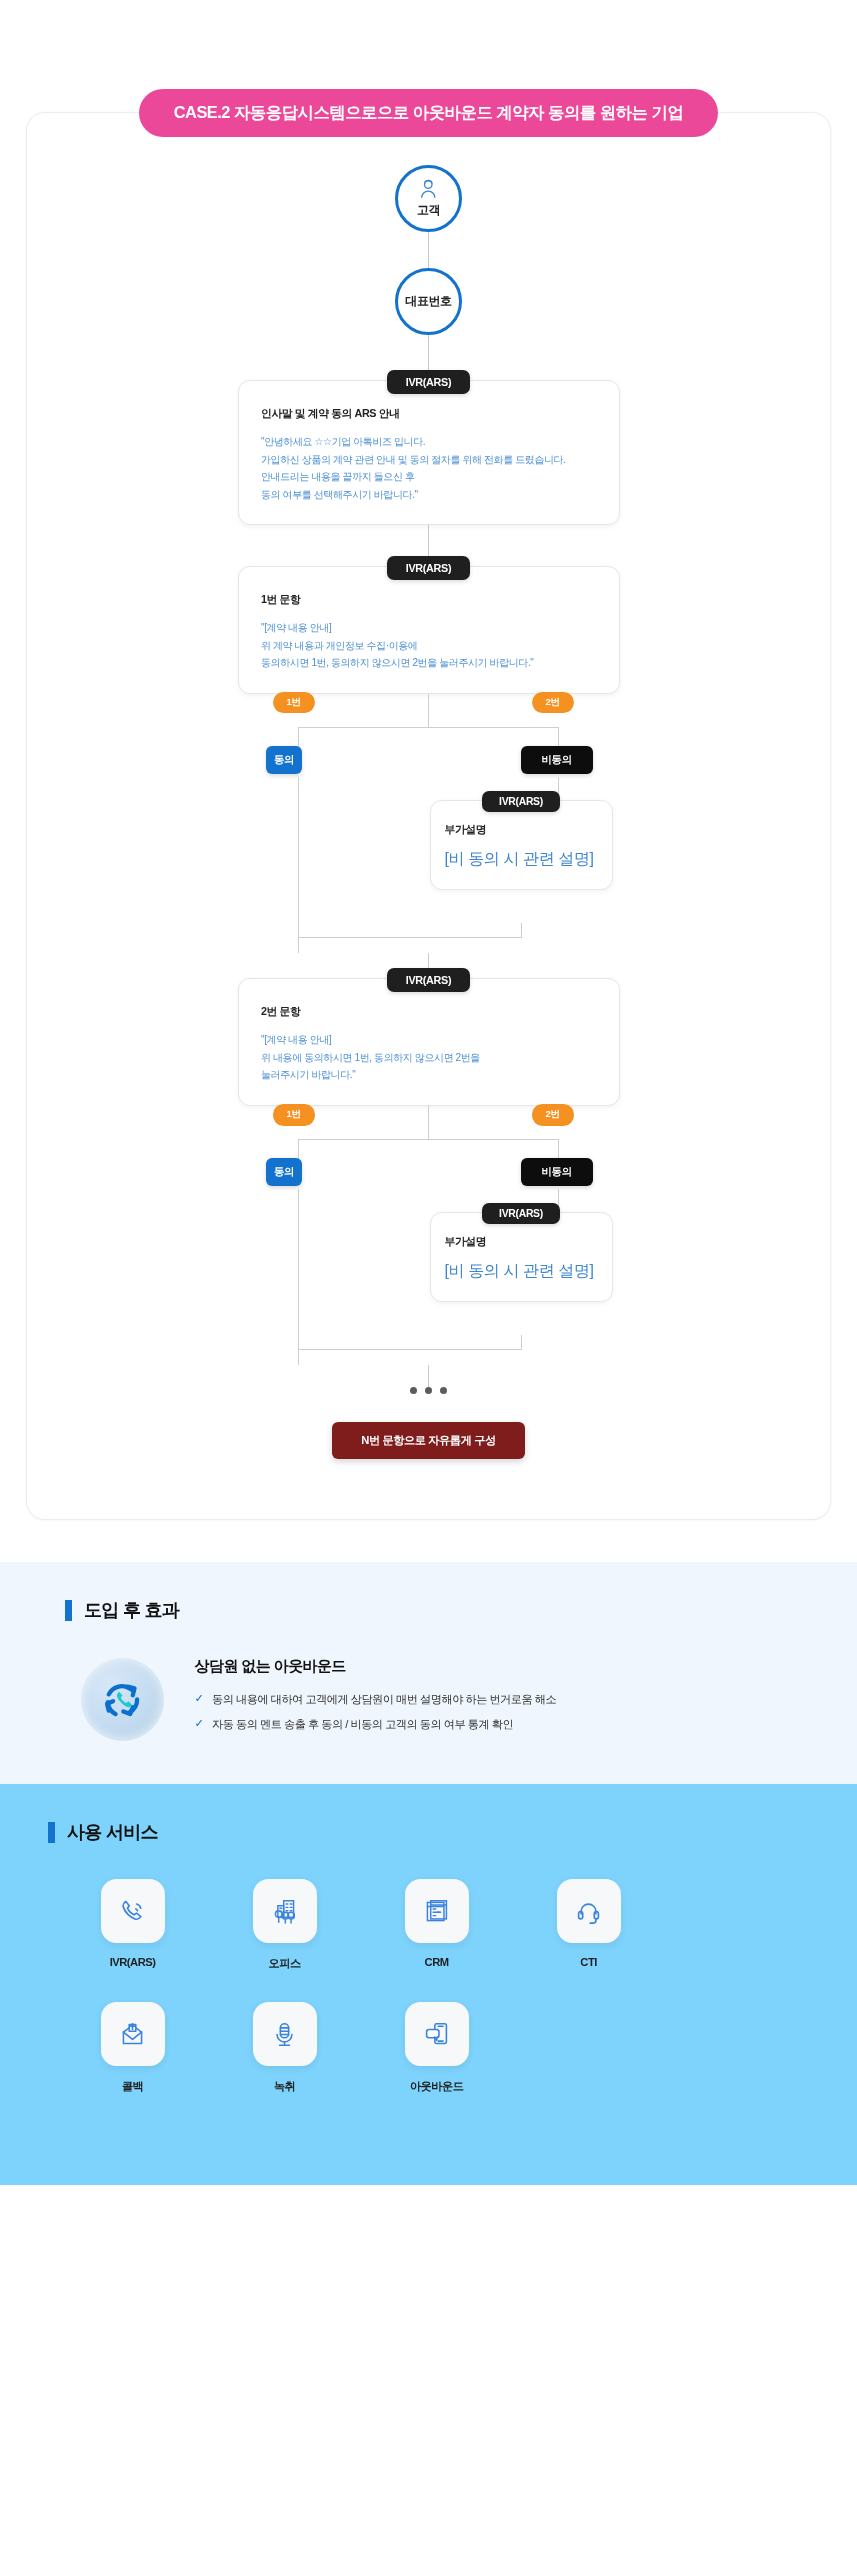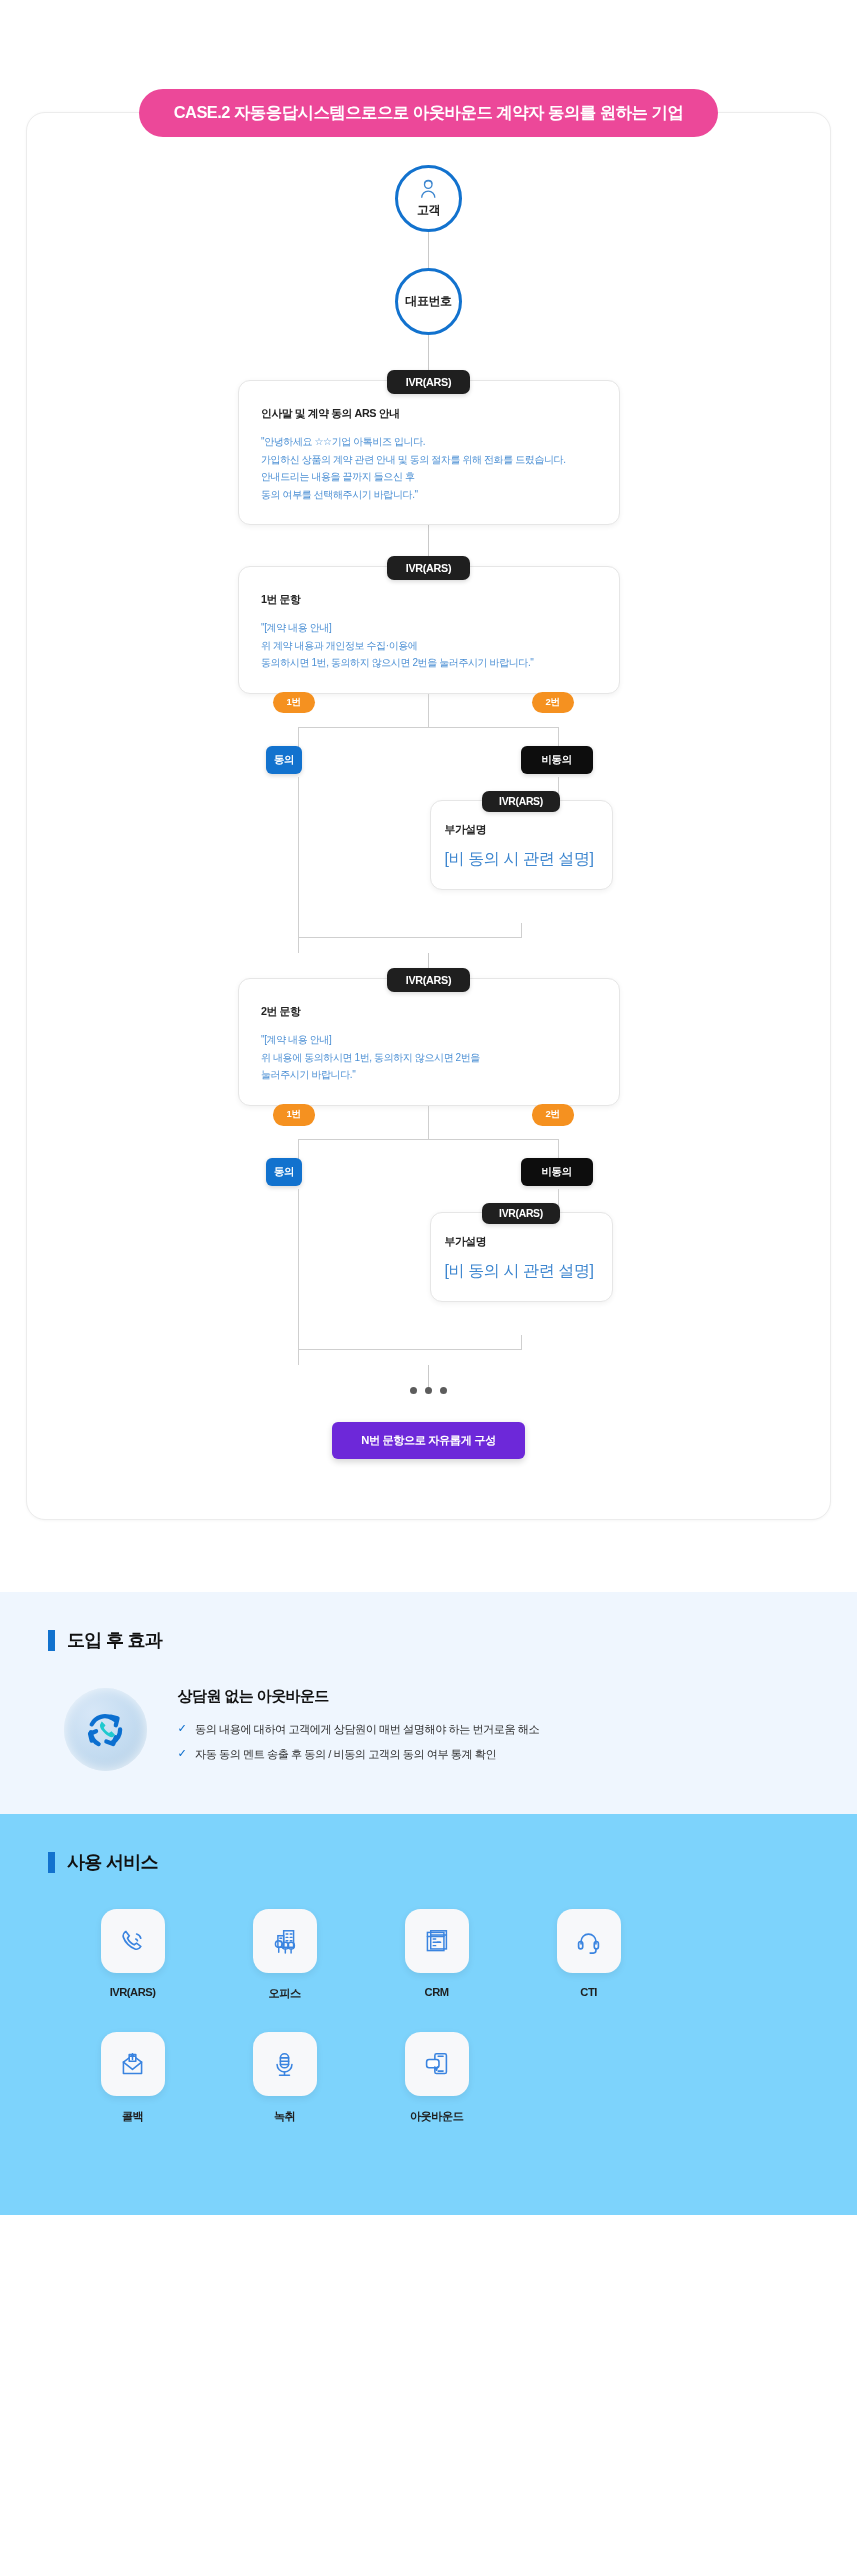--- a/index.html
+++ b/index.html
@@ -189,38 +189,38 @@
     gap: 7.8px;
     justify-content: center;
   }
   .dots span {
     width: 7px; height: 7px; border-radius: 50%;
     background: #5c5c5c;
     display: block;
   }
 
   .btn-blue {
-    background: #6d28d9;
+    background: #7f1d1d;
     color: #fff;
     font-size: 11.2px;
     font-weight: bold;
     padding: 11.2px 29px;
     border-radius: 6px;
     letter-spacing: -0.4px;
     border: none;
     box-shadow: 0 2.6px 6px rgba(0,0,0,0.16);
     cursor: pointer;
     font-family: inherit;
   }
 
   
   .effect-section {
     background: #EFF6FE;
-    padding: 36px 48px 43px 48px;
-    margin-top: 72px;
+    padding: 36px 48px 43px 65px;
+    margin-top: 42px;
   }
   .sec-head {
     display: flex;
     align-items: center;
     gap: 12px;
     margin-bottom: 35px;
   }
   .sec-bar {
     width: 7px; height: 21px; background: #1272CE; display:block;
   }

